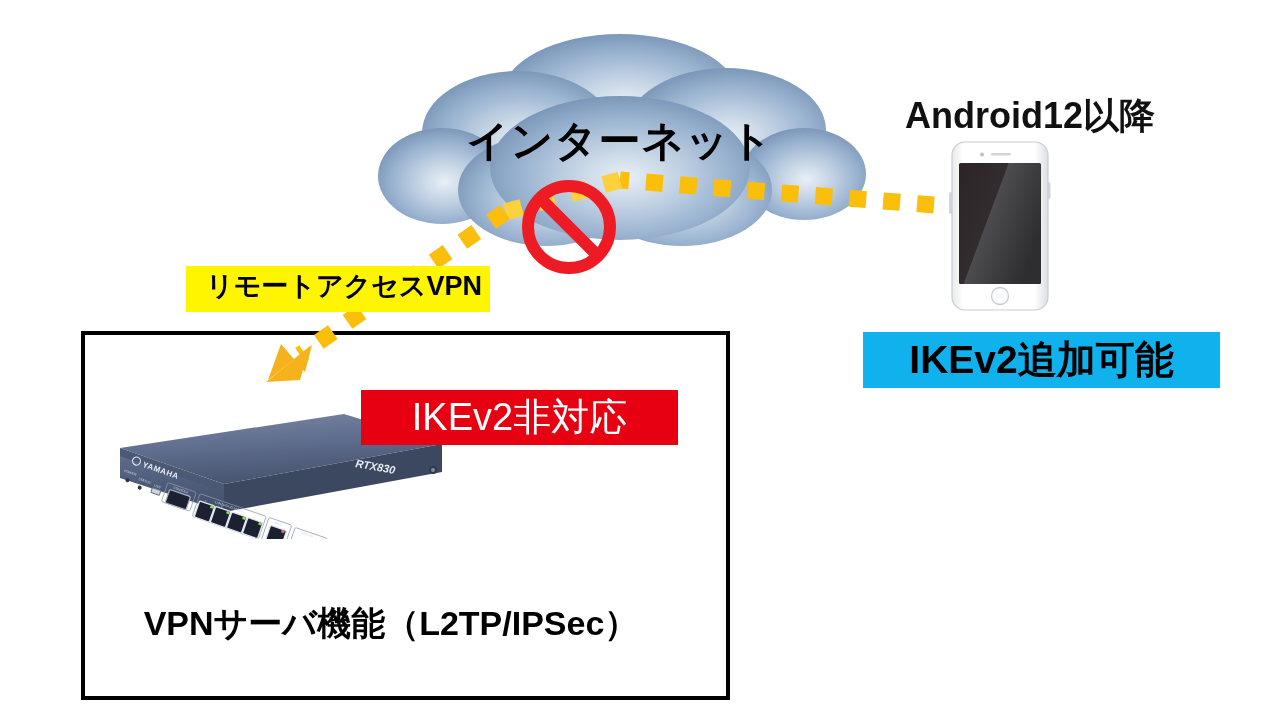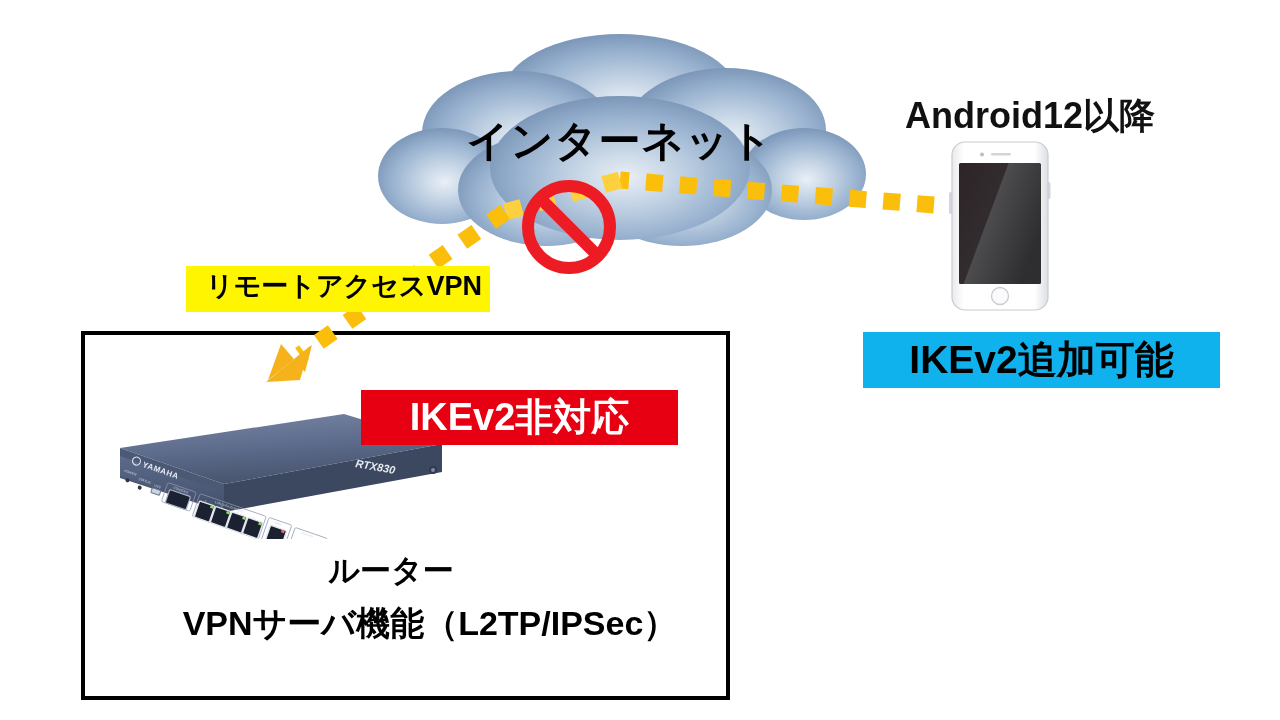--- a/index.html
+++ b/index.html
@@ -33,21 +33,21 @@
   
   #vpn-label{
     left:186px;top:266px;height:38px;
     background:#FFF500;color:#000;font-size:27px;font-weight:700;
     padding:3px 8px 5px 20px;white-space:nowrap;line-height:34px;
   }
 
   
   #red-badge{
     left:361px;top:390px;width:317px;height:55px;
-    background:#E60012;color:#ffffff;font-size:38px;font-weight:700;
+    background:#E60012;color:#ffffff;font-size:38px;font-weight:400;
     text-align:center;line-height:55px;white-space:nowrap;
   }
 
   
   #cyan-badge{
     left:831px;top:332px;width:357px;height:56px;
     background:#0FB2EC;color:#000000;font-size:39px;font-weight:700;
     text-align:center;line-height:56px;white-space:nowrap;margin-left:32px;
   }
 
@@ -57,21 +57,21 @@
     font-size:36px;font-weight:700;color:#111;text-align:center;white-space:nowrap;
   }
 
   
   #router-caption-1{
     left:81px;top:550px;width:620px;text-align:center;
     font-size:31px;font-weight:700;color:#000;white-space:nowrap;
   }
   #router-caption-2{
     left:81px;top:601px;width:620px;text-align:center;
-    font-size:34px;font-weight:700;color:#000;white-space:nowrap;padding-left:39px;
+    font-size:34px;font-weight:700;color:#000;white-space:nowrap;
   }
 
   
   #router{left:112px;top:404px;width:340px;height:135px;}
 
   
   #phone{left:948px;top:140px;width:104px;height:172px;}
 </style>
 </head>
 <body>
@@ -217,21 +217,20 @@
 
       <text x="243" y="63" font-size="11" font-weight="700" font-style="italic" fill="#e6eaf2" transform="rotate(10 243 63)" font-family="'Liberation Sans',sans-serif">RTX830</text>
 
       <circle cx="321" cy="66" r="4" fill="#2f3a50"></circle>
       <circle cx="321" cy="66" r="2" fill="#7f8ba4"></circle>
     </svg>
   </div>
 
   <div id="red-badge" class="abs">IKEv2非対応</div>
 
-  <div id="router-caption-1" class="abs">ルーター</div>
   <div id="router-caption-2" class="abs">VPNサーバ機能（L2TP/IPSec）</div>
 
   <div id="android-title" class="abs">Android12以降</div>
 
   <div id="phone" class="abs">
     <svg width="104" height="172" viewBox="0 0 104 172" xmlns="http://www.w3.org/2000/svg">
       <defs>
         <linearGradient id="bodyG" x1="0" y1="0" x2="1" y2="0">
           <stop offset="0%" stop-color="#e8e9eb"></stop>
           <stop offset="12%" stop-color="#ffffff"></stop>

